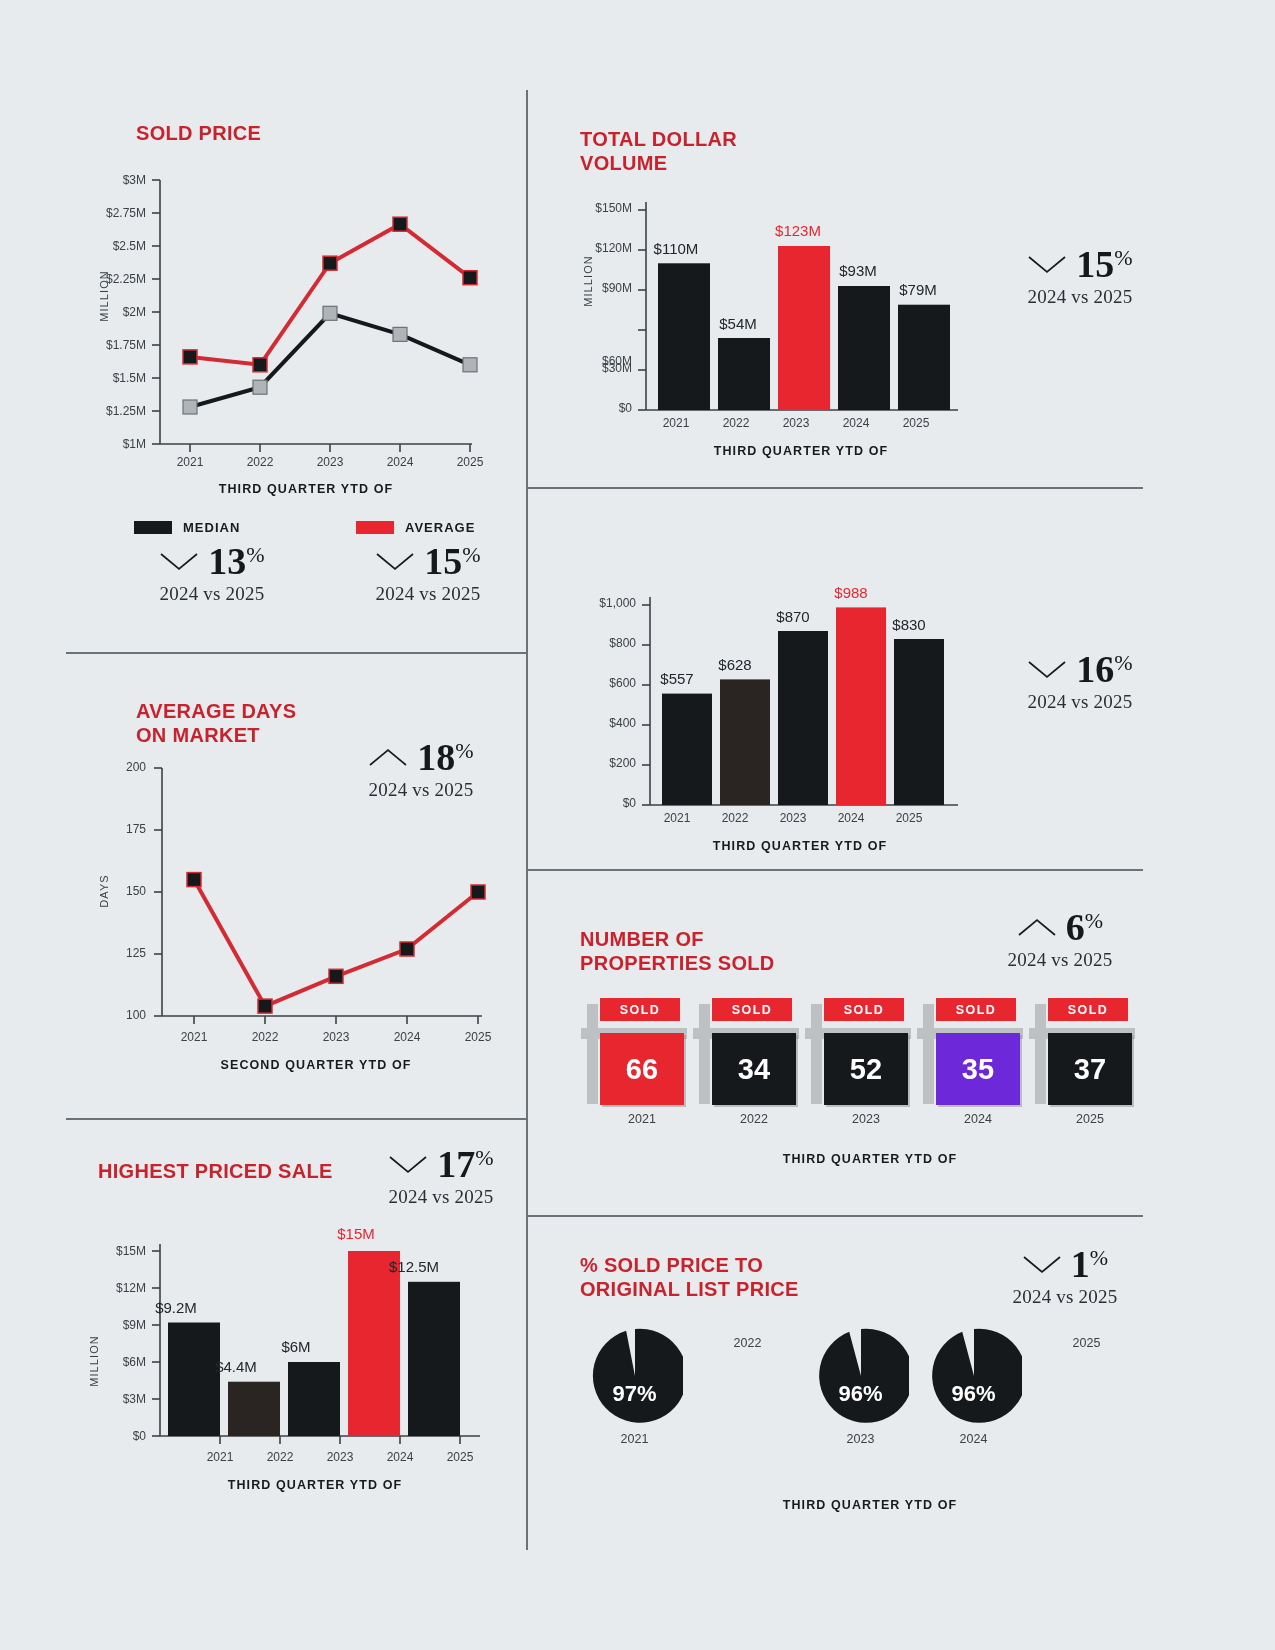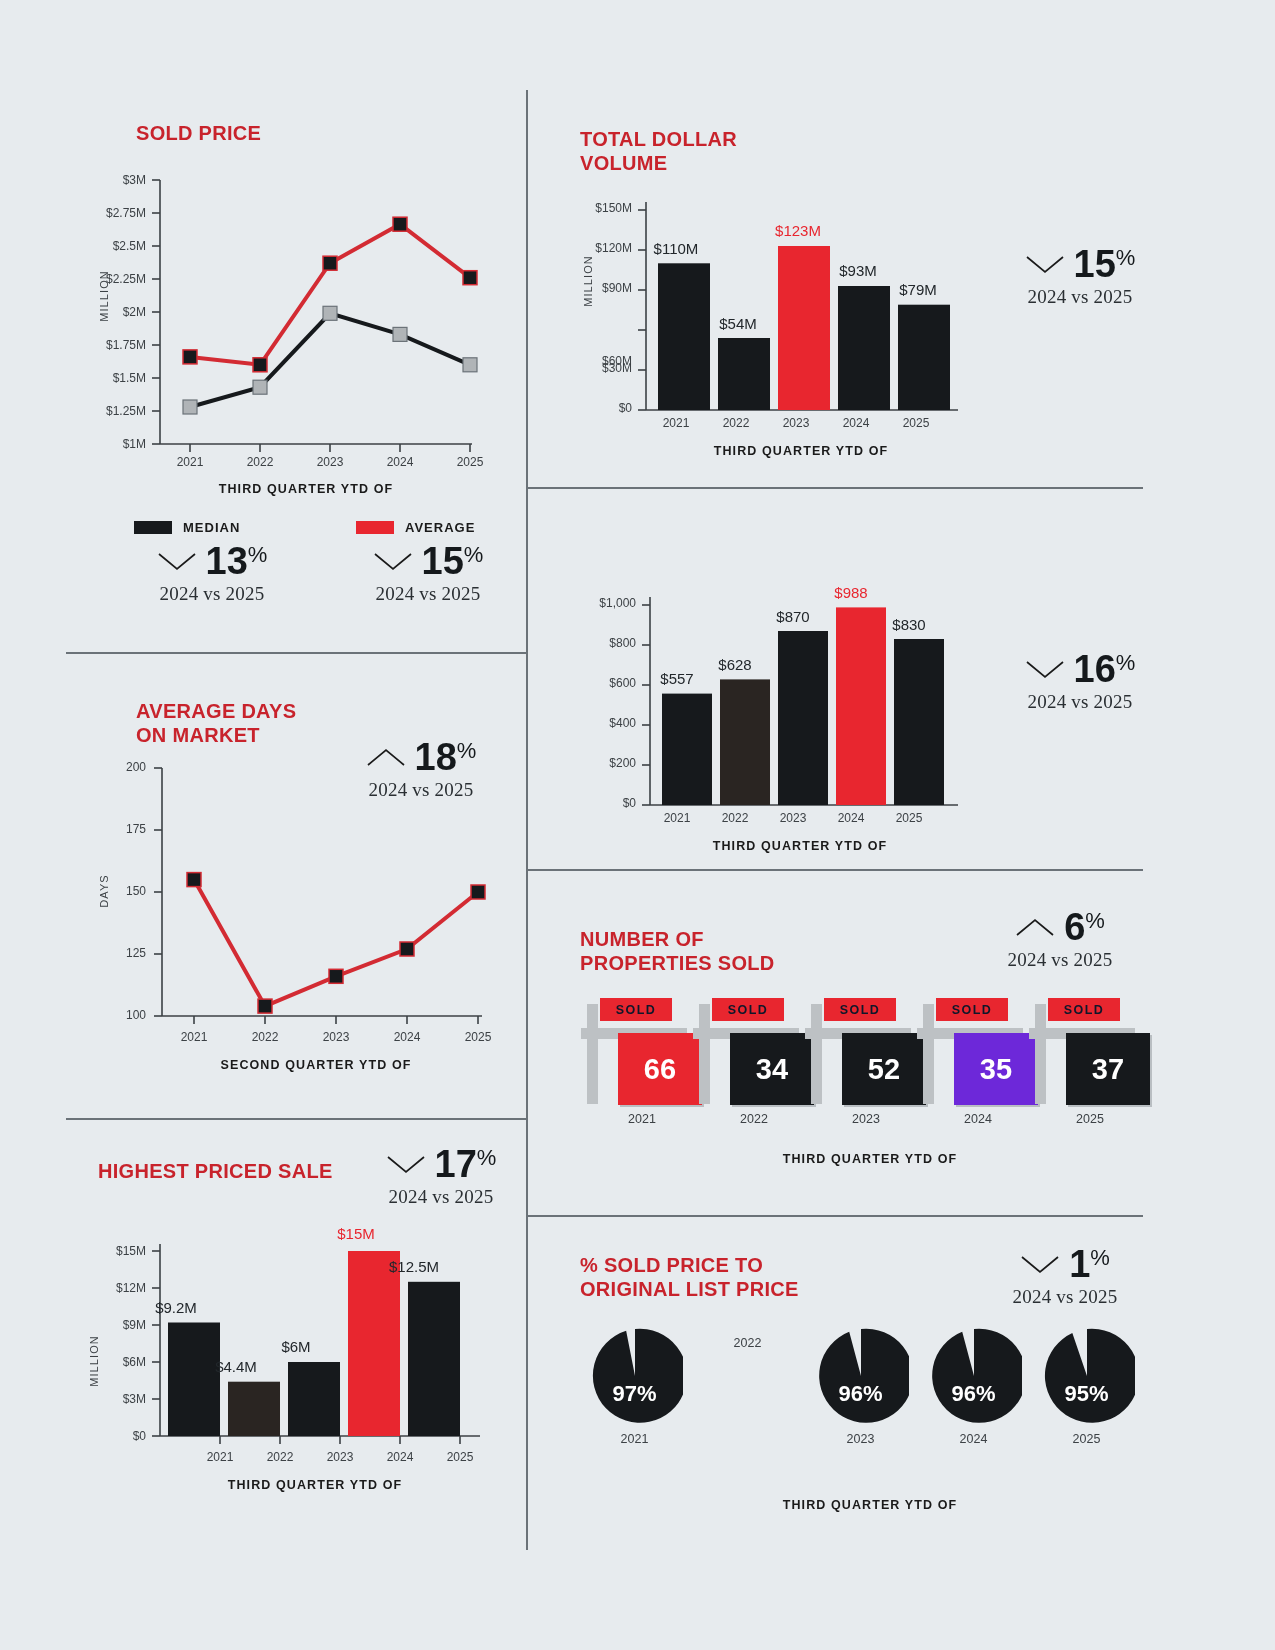--- a/index.html
+++ b/index.html
@@ -42,21 +42,21 @@
   .ytick { font-size: 12px; color: #3c4145; text-align: right; white-space: nowrap; }
   .axis-name {
     font-size: 11px; letter-spacing: 1.1px; color: #3c4145;
     transform: rotate(-90deg); transform-origin: center center; white-space: nowrap;
   }
 
   
   .stat { position: absolute; text-align: center; }
   .stat-row { display: flex; align-items: center; justify-content: center; gap: 9px; }
   .stat-num {
-    font-family: Liberation Sans, sans-serif;
+    font-family: Liberation Serif, serif;
     font-weight: bold;
     font-size: 38px;
     line-height: 1;
     color: #15191c;
   }
   .stat-num .pc { font-size: 22px; vertical-align: 0.55em; font-weight: normal; }
   .stat-sub {
     font-family: "Liberation Serif", serif;
     font-size: 19px;
     color: #2a2f33;
@@ -71,26 +71,26 @@
   .legend-lbl { font-size: 13px; font-weight: bold; letter-spacing: 1px; }
   .barlabel { position: absolute; font-size: 15px; color: #22272b; white-space: nowrap; text-align: center; }
   .barlabel.red { color: #e8262f; }
 
   
   .signs { position: absolute; display: flex; }
   .sign { position: relative; width: 112px; }
   .post { position: absolute; left: 9px; top: 6px; width: 11px; height: 100px; background: #bdc1c4; }
   .crossarm { position: absolute; left: 3px; top: 30px; width: 106px; height: 11px; background: #bdc1c4; }
   .sold-tag {
-    position: absolute; left: 22px; top: 0; width: 72px; height: 23px;
-    background: #e8262f; color: #0f172a; font-size: 12.5px; font-weight: bold;
+    position: absolute; left: 22px; top: 0; width: 80px; height: 23px;
+    background: #e8262f; color: #ffffff; font-size: 12.5px; font-weight: bold;
     letter-spacing: 1.4px; display: flex; align-items: center; justify-content: center;
   }
   .sign-box {
-    position: absolute; left: 40px; top: 35px; width: 84px; height: 72px;
+    position: absolute; left: 22px; top: 35px; width: 84px; height: 72px;
     display: flex; align-items: center; justify-content: center;
     color: #fff; font-size: 29px; font-weight: bold;
     box-shadow: 2px 2px 0 rgba(140,145,150,0.5);
   }
   .sign-year { position: absolute; left: 22px; top: 114px; width: 84px; text-align: center; font-size: 12.5px; color: #3c4145; }
 
   
   .pies { position: absolute; display: flex; }
   .pieunit { position: relative; width: 113px; text-align: center; }
   .pie { position: relative; width: 96px; height: 96px; margin: 0 auto; }
@@ -524,27 +524,20 @@
         <div class="pie">
           <svg viewBox="0 0 100 100" width="96" height="96">
             <circle cx="50" cy="50" r="49" fill="#e7ebee"></circle>
             <path d="M50 50 L50 1 A49 49 0 1 1 37.71 4.01 Z" fill="#16191c"></path>
           </svg>
           <div class="pie-val">96%</div>
         </div>
         <div class="pie-year">2024</div>
       </div>
       <div class="pieunit">
-        <div class="pie">
-          <svg viewBox="0 0 100 100" width="96" height="96">
-            <circle cx="50" cy="50" r="49" fill="#e7ebee"></circle>
-            <path d="M50 50 L50 1 A49 49 0 1 1 34.71 5.20 Z" fill="#16191c"></path>
-          </svg>
-          <div class="pie-val">95%</div>
-        </div>
         <div class="pie-year">2025</div>
       </div>
     </div>
 
     <div class="axis-caption" style="position:absolute; left:130px; top:258px; width:360px;">THIRD QUARTER YTD OF</div>
   </div>
 
 </div>
 
 </body></html>

